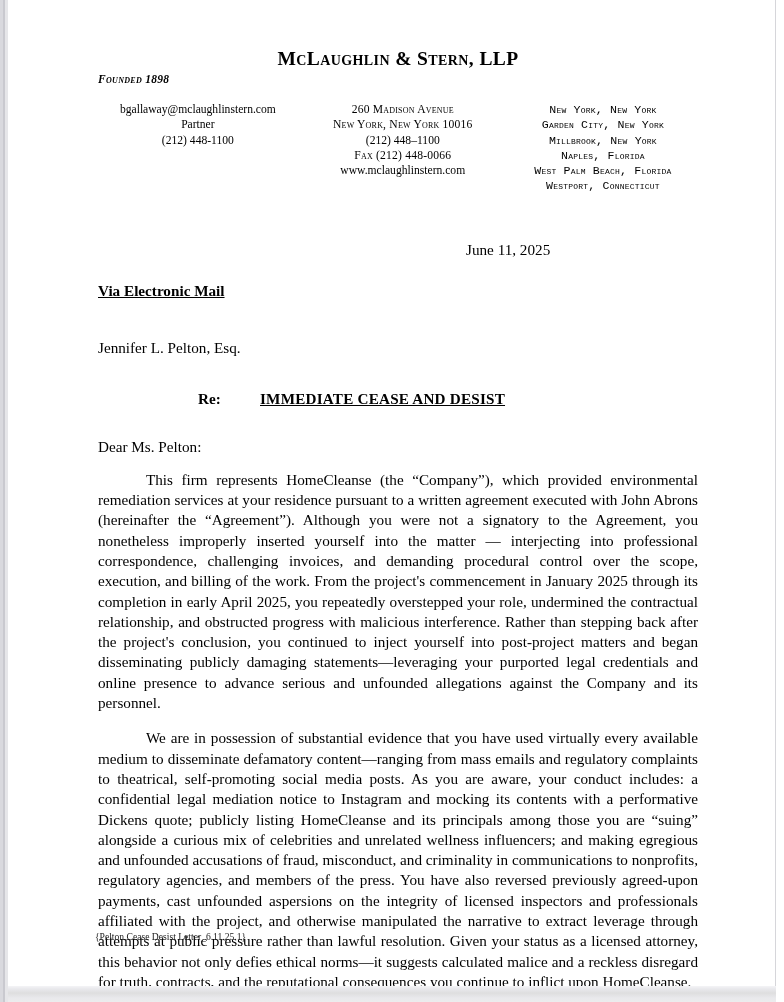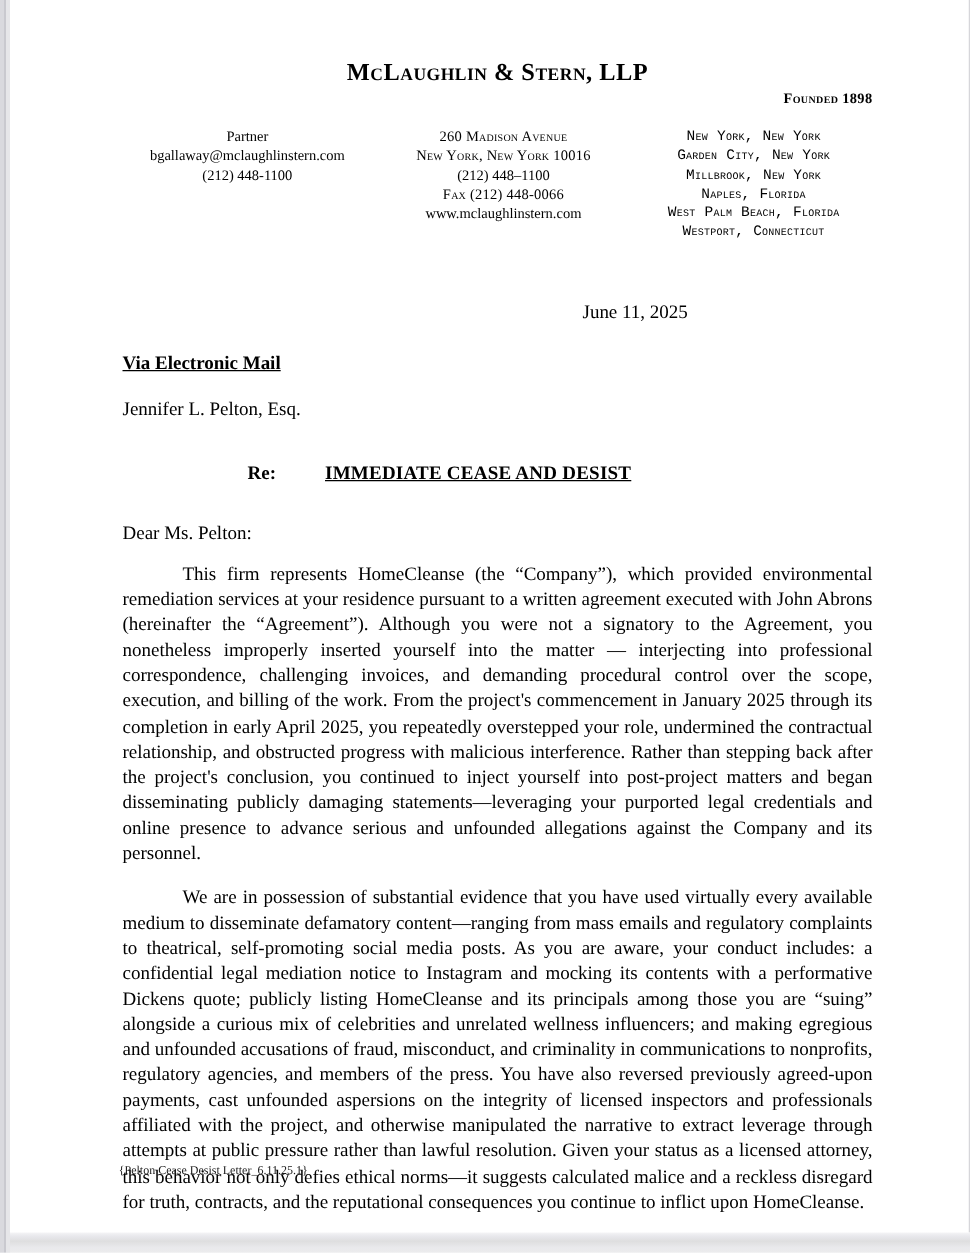--- a/index.html
+++ b/index.html
@@ -55,26 +55,27 @@
   .firm-name {
     text-align: center;
     font-size: 19.5px;
     font-weight: bold;
     font-variant: small-caps;
     letter-spacing: 0.4px;
     margin-top: 48px;
     line-height: 1.15;
   }
   .firm-founded {
-    text-align: right;
+    text-align: left;
     font-size: 11.5px;
     font-weight: bold;
     font-variant: small-caps;
     letter-spacing: 0.3px;
     margin-top: 3px;
+    font-style: italic;
   }
 
   .letterhead-cols {
     display: flex;
     margin-top: 17px;
     align-items: flex-start;
   }
   .lh-col {
     font-size: 11.6px;
     line-height: 1.30;
@@ -113,21 +114,21 @@
     font-size: 15.2px;
   }
   .via-line {
     margin-top: 23px;
     font-size: 15.2px;
     font-weight: bold;
     text-decoration: underline;
     display: inline-block;
   }
   .recipient {
-    margin-top: 18px;
+    margin-top: 38px;
     font-size: 15.2px;
     line-height: 1.32;
   }
   .re-block {
     margin-top: 32px;
     font-size: 15.2px;
     display: flex;
     padding-left: 100px;
   }
   .re-label {
@@ -168,22 +169,22 @@
   <div class="page">
     <div class="content">
 
       <div>
         <div class="firm-name">McLaughlin &amp; Stern, LLP</div>
         <div class="firm-founded">Founded 1898</div>
 
         <div class="letterhead-cols">
 
           <div class="lh-col lh-left">
+            <div class="lh-line">bgallaway@mclaughlinstern.com</div>
             <div class="lh-line">Partner</div>
-            <div class="lh-line">bgallaway@mclaughlinstern.com</div>
             <div class="lh-line">(212) 448-1100</div>
           </div>
 
           <div class="lh-col lh-center">
             <div class="lh-line sc">260 Madison Avenue</div>
             <div class="lh-line sc">New York, New York 10016</div>
             <div class="lh-line">(212) 448–1100</div>
             <div class="lh-line sc">Fax  (212) 448-0066</div>
             <div class="lh-line">www.mclaughlinstern.com</div>
           </div>

